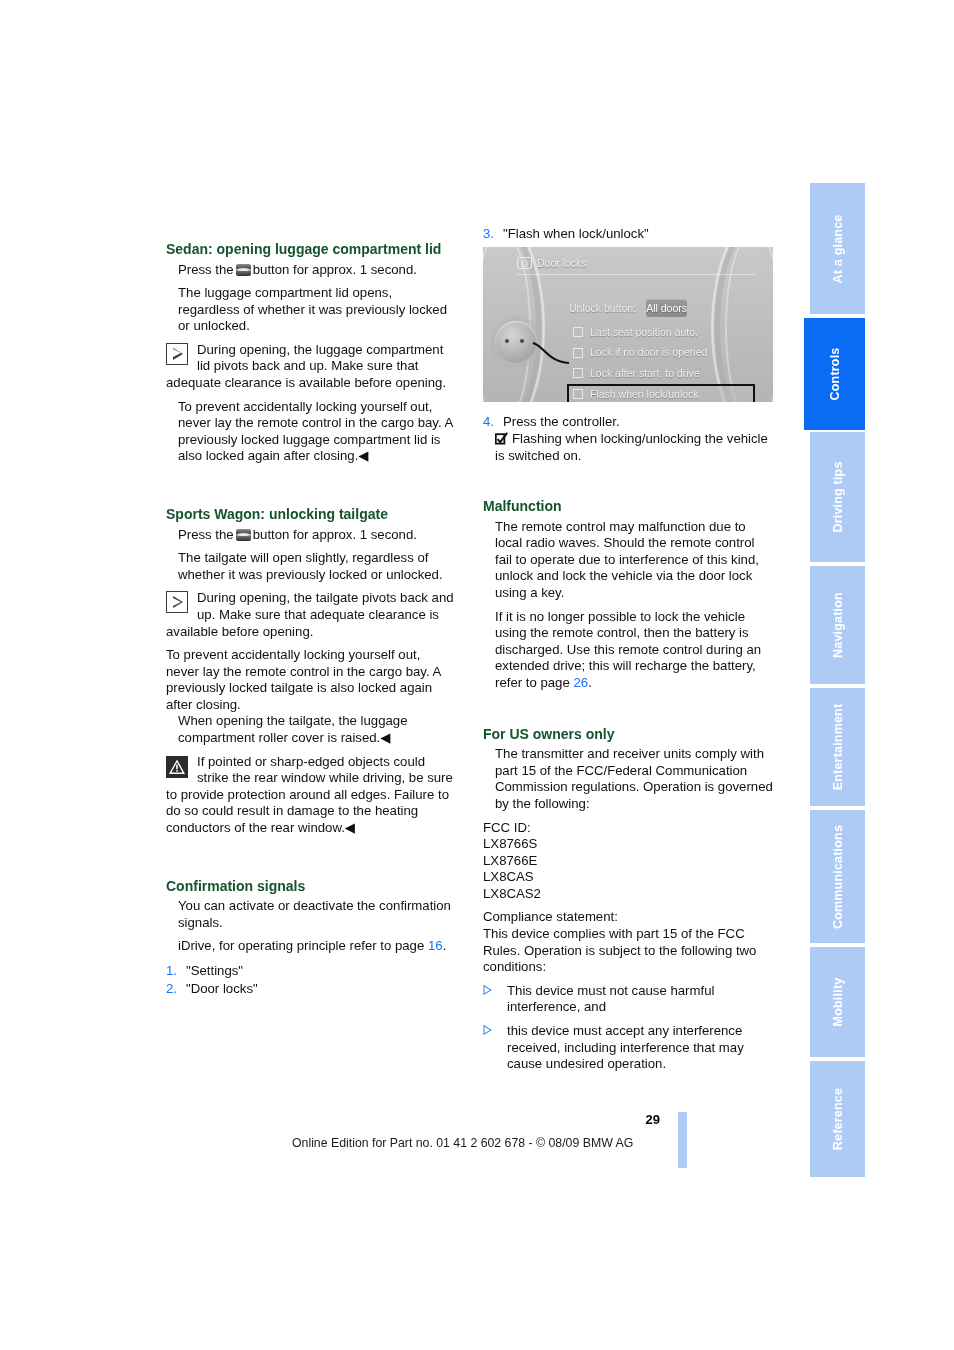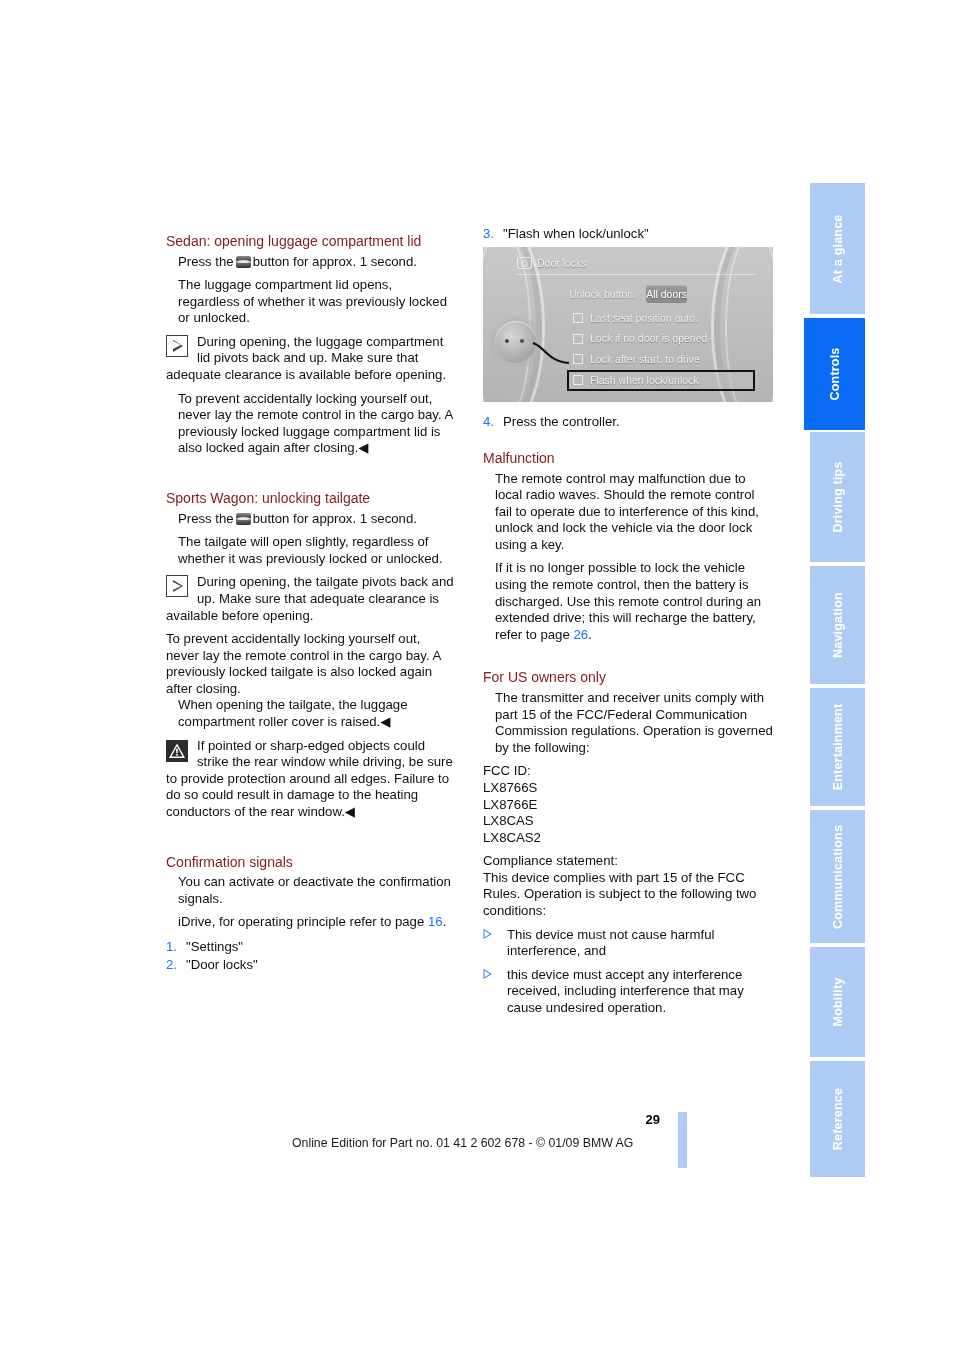--- a/index.html
+++ b/index.html
@@ -66,23 +66,23 @@
     width: 290px;
     font-size: 13.2px;
     line-height: 16.6px;
     color: #111;
   }
   .col-left  { left: 166px; }
   .col-right { left: 483px; }
 
   h2.sec {
     font-size: 14px;
-    font-weight: normal;
-    color: #7f1d1d;
-    margin: 8px 0 3px 0;
+    font-weight: bold;
+    color: #14532d;
+    margin: 16px 0 3px 0;
     line-height: 17.5px;
   }
   .sec-spacer { height: 18px; }
   .sec-spacer-sm { height: 11px; }
 
   p.para {
     margin: 0 0 7px 12px;
   }
   p.tight { margin: 0 0 0 0; }
 
@@ -252,21 +252,21 @@
   }
   .idrive-title .lockicon::after {
     content: "";
     position: absolute;
     left: 3px; top: 2px;
     width: 5px; height: 5px;
     border: 1px solid #efefef;
     border-radius: 50%;
   }
   .idrive-rows {
-    margin-top: 10px;
+    margin-top: 24px;
     padding-left: 52px;
     font-size: 10.5px;
     color: #efefef;
     text-shadow: 0 1px 1px rgba(0,0,0,.3);
   }
   .idrive-unlock {
     display: flex;
     align-items: center;
     gap: 10px;
     margin-bottom: 5px;
@@ -510,20 +510,28 @@
       <svg class="idrive-pointer" viewBox="0 0 40 26">
         <path d="M2,2 C14,6 16,20 38,22" stroke="#111111" stroke-width="2.2" fill="none"></path>
       </svg>
     </div>
 
     <div class="step">
       <span class="step-num">4.</span>
       <span class="step-text">Press the controller.</span>
     </div>
 
+    <p class="para">
+      <span class="icon-result">
+        <svg width="13" height="13" viewBox="0 0 13 13">
+          <rect x="0.8" y="2.2" width="8.6" height="9.4" fill="none" stroke="#111111" stroke-width="1.8"></rect>
+          <path d="M2.6,7.2 L5.2,10.2 L12.2,0.9" stroke="#111111" stroke-width="2" fill="none"></path>
+        </svg>
+      </span><span>Flashing when locking/unlocking the vehicle is switched on.</span>
+    </p>
 
     <div class="sec-spacer-sm"></div>
 
     <h2 class="sec">Malfunction</h2>
 
     <p class="para">The remote control may malfunction due to local radio waves. Should the remote control fail to operate due to interference of this kind, unlock and lock the vehicle via the door lock using a key.</p>
 
     <p class="para">
       <span>If it is no longer possible to lock the vehicle using the remote control, then the battery is discharged. Use this remote control during an extended drive; this will recharge the battery, refer to page</span>
       <span class="blue">26</span><span>.</span>
@@ -563,17 +571,17 @@
           <polygon points="1,0.8 8,5 1,9.2" fill="none" stroke="#4a90e2" stroke-width="1.1"></polygon>
         </svg>
       </span>
       <span class="bul-text">this device must accept any interference received, including interference that may cause undesired operation.</span>
     </div>
 
   </div>
 
   <div class="footer">
     <div class="pagenum">29</div>
-    <div class="footer-text">Online Edition for Part no. 01 41 2 602 678 - © 01/09 BMW AG</div>
+    <div class="footer-text">Online Edition for Part no. 01 41 2 602 678 - © 08/09 BMW AG</div>
     <div class="footer-bar"></div>
   </div>
 
 </div>
 
 </body></html>

